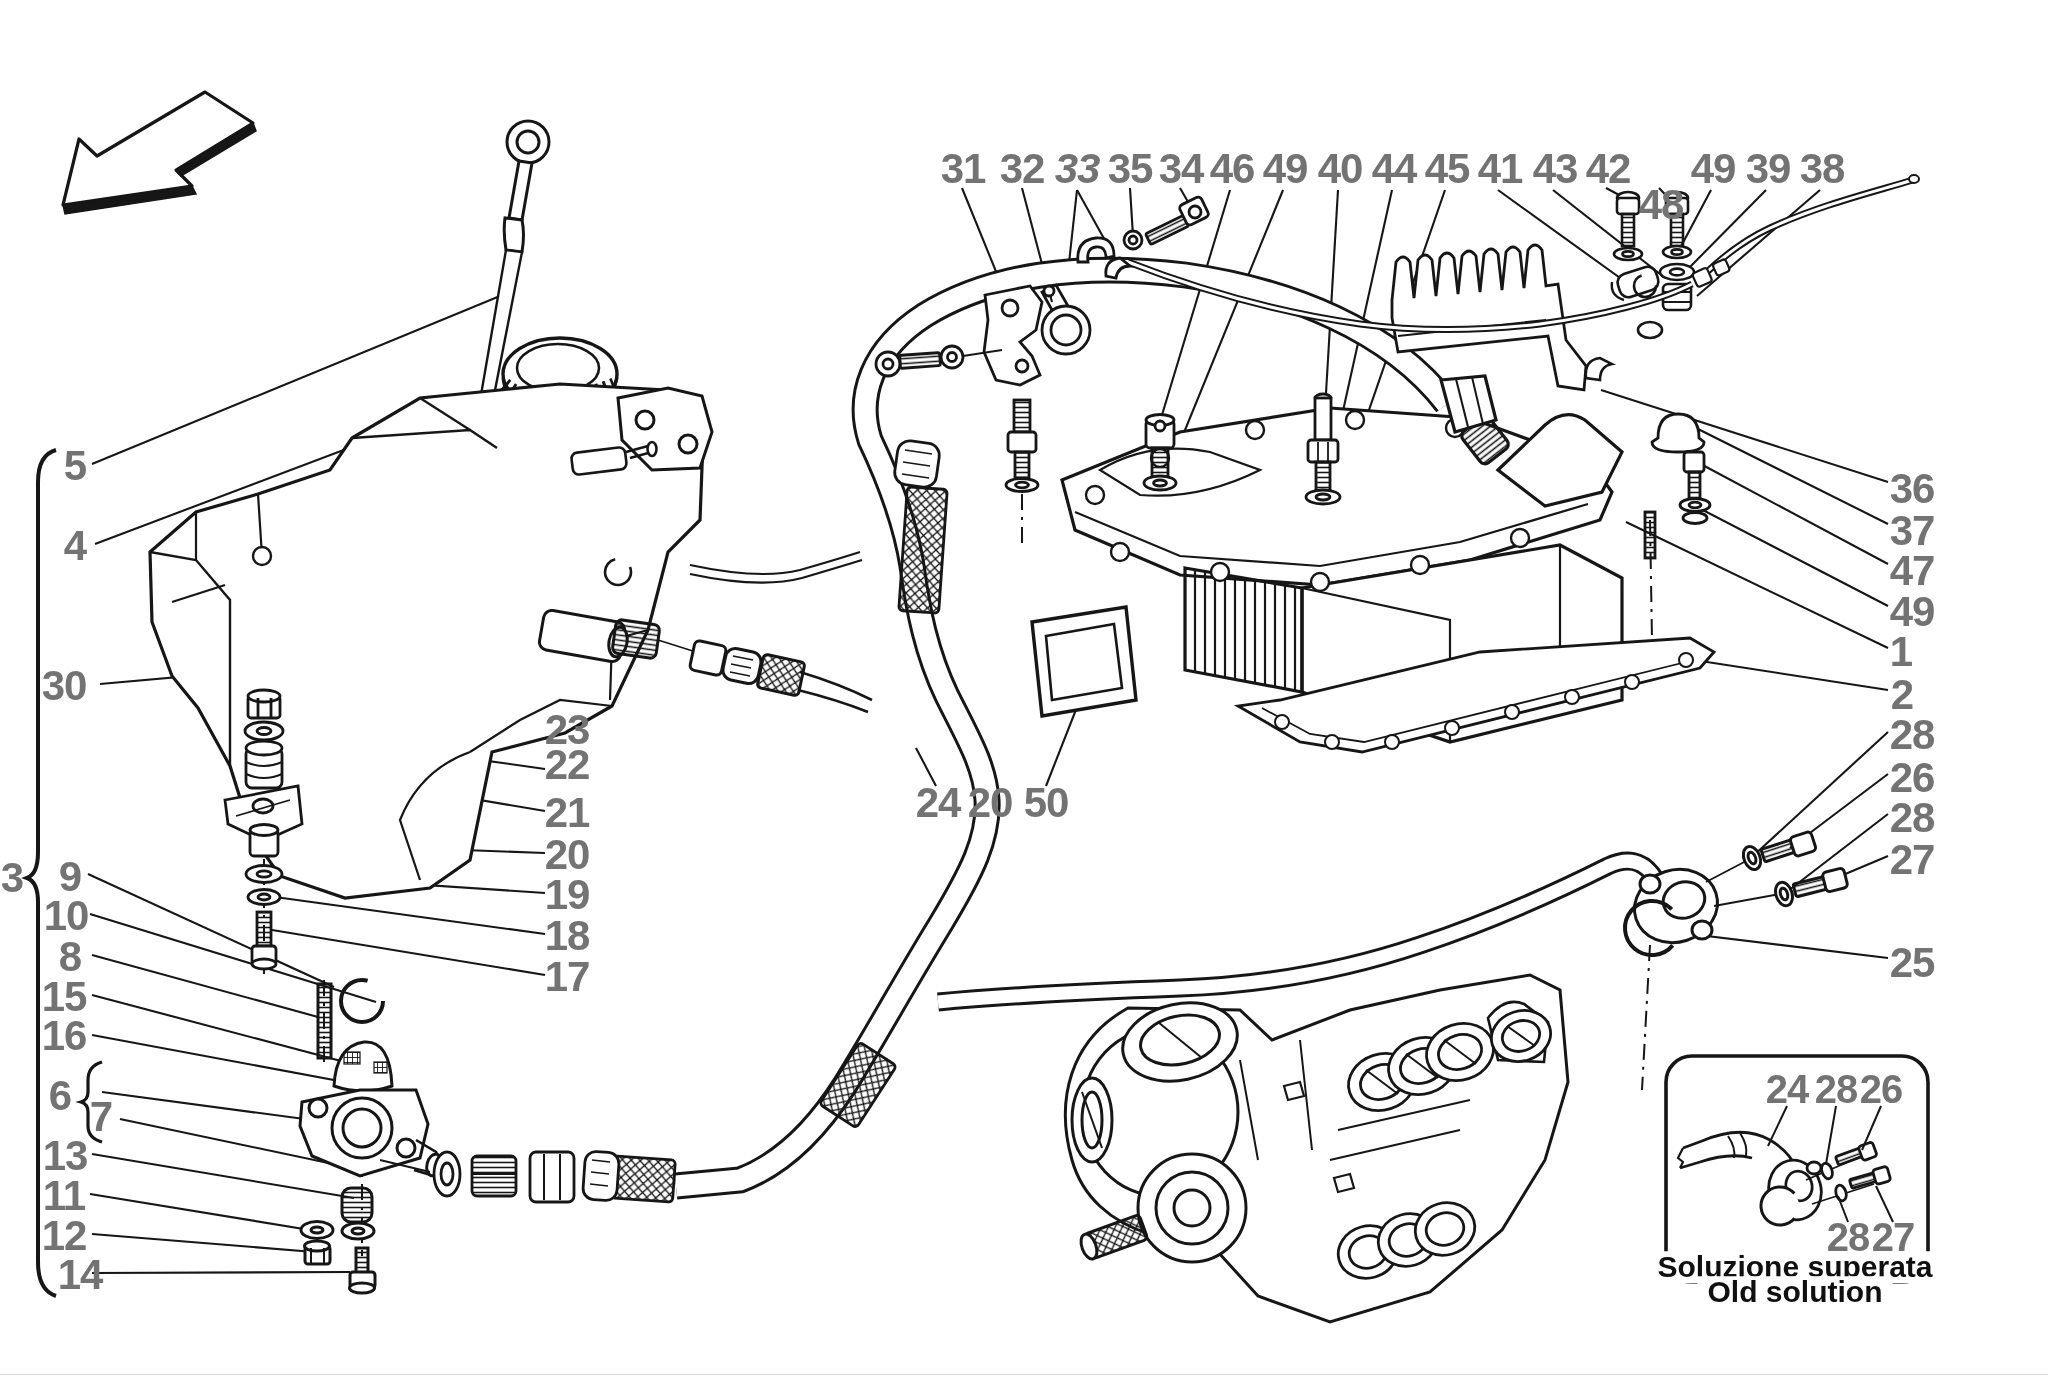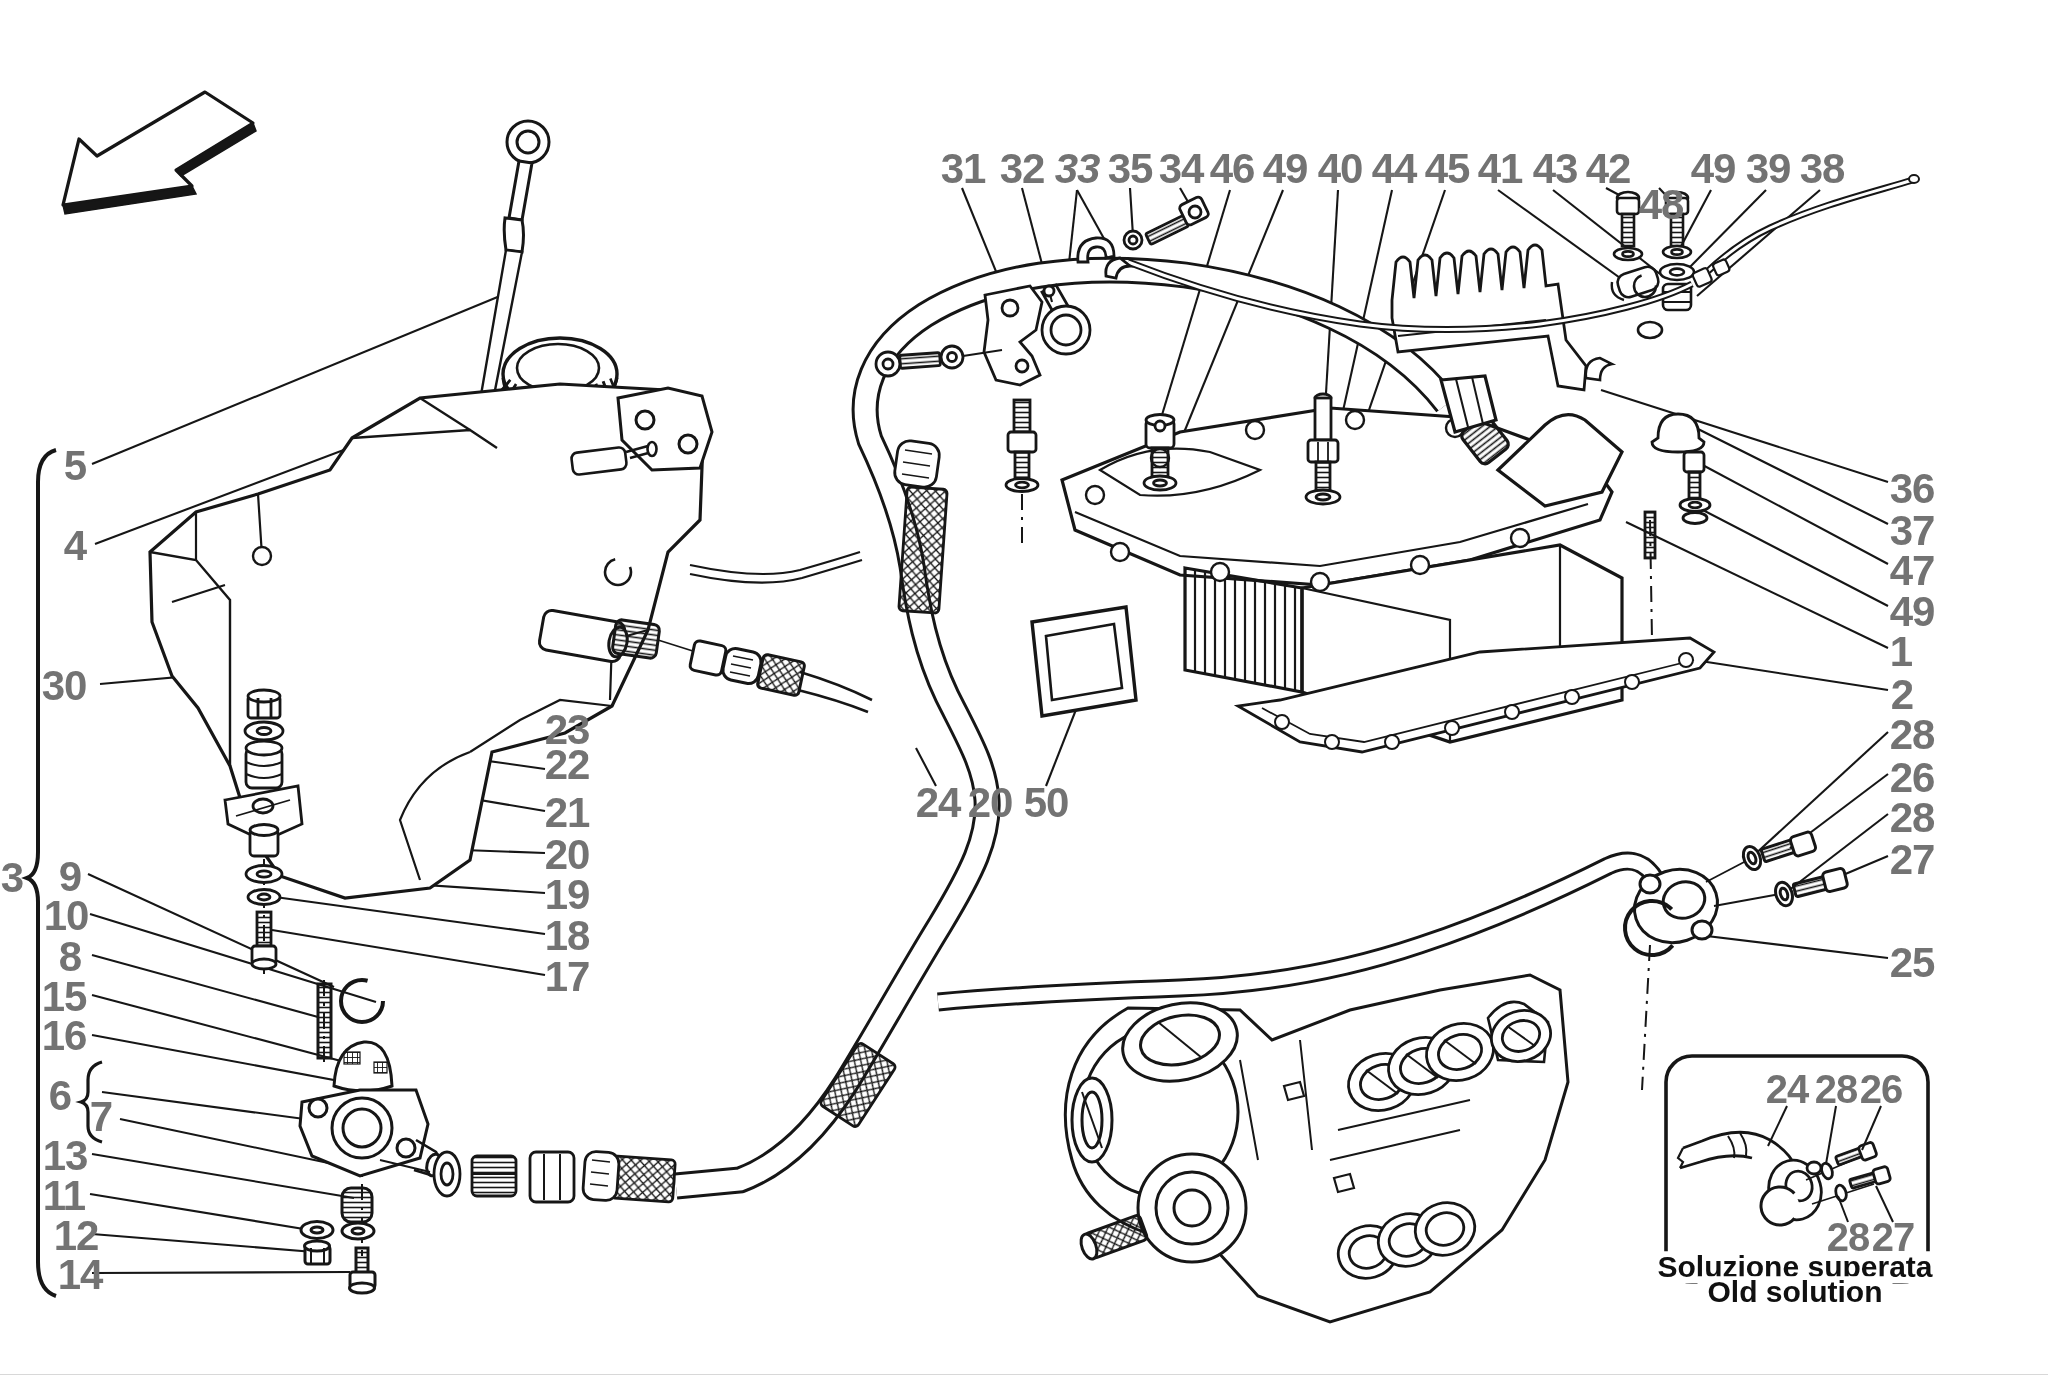--- a/index.html
+++ b/index.html
@@ -510,21 +510,21 @@
       <div class="callout" style="left: 567px; top: 977px;">17</div>
       <div class="callout" style="left: 70px; top: 877px;">9</div>
       <div class="callout" style="left: 66px; top: 916px;">10</div>
       <div class="callout" style="left: 70px; top: 957px;">8</div>
       <div class="callout" style="left: 64px; top: 997px; text-align: right;">15</div>
       <div class="callout" style="left: 64px; top: 1036px;">16</div>
       <div class="callout" style="left: 60px; top: 1096px;">6</div>
       <div class="callout" style="left: 101px; top: 1117px;">7</div>
       <div class="callout" style="left: 65px; top: 1156px;">13</div>
       <div class="callout" style="left: 64px; top: 1196px;">11</div>
-      <div class="callout" style="left: 64px; top: 1236px; margin-left: 12px;">12</div>
+      <div class="callout" style="left: 64px; top: 1236px;">12</div>
       <div class="callout" style="left: 64px; top: 1275px; padding-left: 32px;">14</div>
       <div class="callout" style="left: 963px; top: 169px;">31</div>
       <div class="callout" style="left: 1022px; top: 169px;">32</div>
       <div class="callout" style="left: 1077px; top: 169px; font-style: italic;">33</div>
       <div class="callout" style="left: 1130px; top: 169px;">35</div>
       <div class="callout" style="left: 1181px; top: 169px;">34</div>
       <div class="callout" style="left: 1232px; top: 169px;">46</div>
       <div class="callout" style="left: 1285px; top: 169px;">49</div>
       <div class="callout" style="left: 1340px; top: 169px;">40</div>
       <div class="callout" style="left: 1394px; top: 169px; text-align: center;">44</div>

